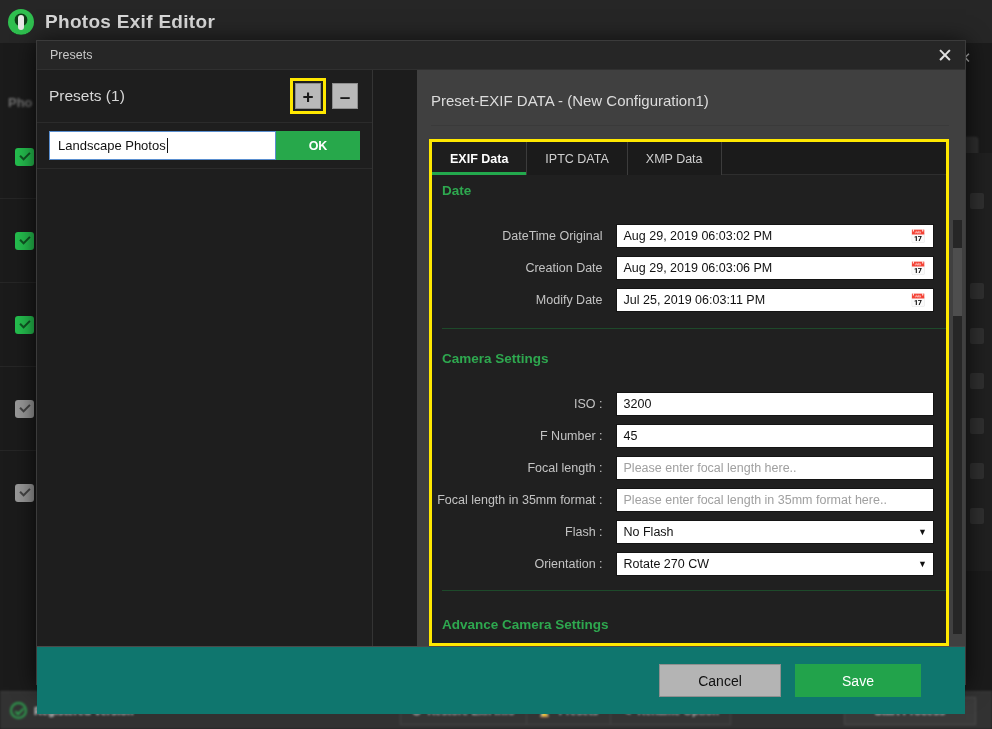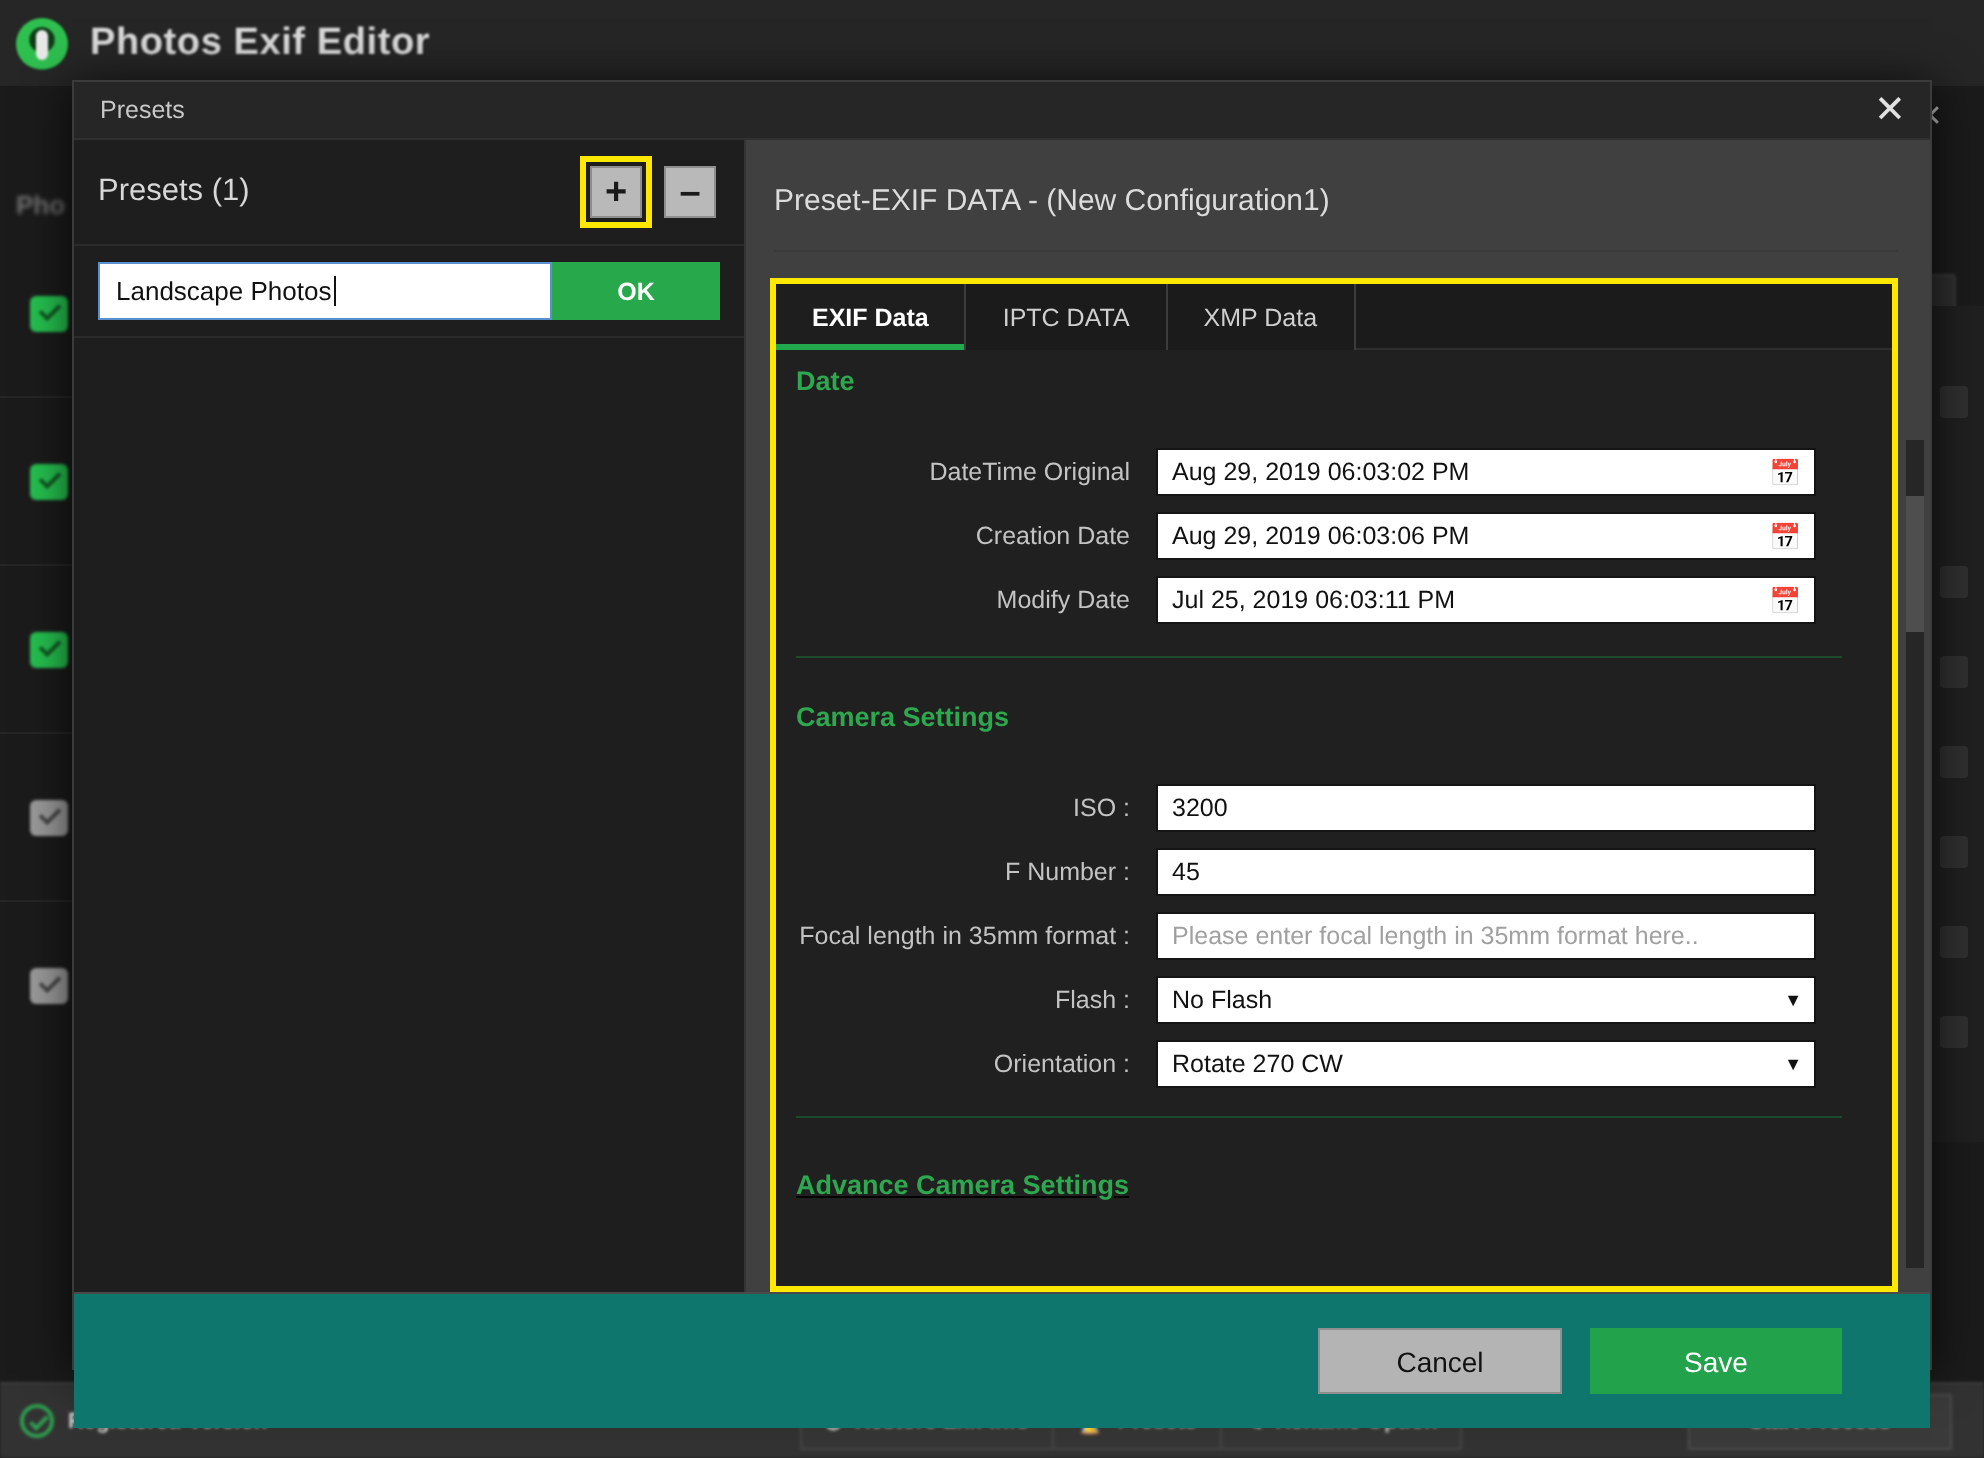--- a/index.html
+++ b/index.html
@@ -113,21 +113,21 @@
   }
   #dialog-titlebar {
     height: 29px; background: #262626; display: flex; align-items: center;
     border-bottom: 1px solid #303030;
   }
   #dialog-title { color: #c8c8c8; font-size: 12.5px; margin-left: 13px; }
   #dialog-close {
     margin-left: auto; width: 40px; height: 29px; display: flex;
     align-items: center; justify-content: center; color: #e2e2e2; font-size: 19px;
   }
-  #dialog-body { display: flex; height: 576px; }
+  #dialog-body { display: flex; height: 576px; gap: 44px; }
 
   
   #presets-pane {
     width: 336px; background: #1e1e1e; border-right: 1px solid #343434;
     display: flex; flex-direction: column;
   }
   #presets-header {
     height: 53px; display: flex; align-items: center; padding: 0 14px 0 12px;
     border-bottom: 1px solid #2b2b2b;
   }
@@ -394,20 +394,26 @@
                   <span>3200</span>
                 </div>
               </div>
               <div class="field-row">
                 <div class="field-label">F Number :</div>
                 <div class="field-input">
                   <span>45</span>
                 </div>
               </div>
               <div class="field-row">
+                <div class="field-label">Focal length :</div>
+                <div class="field-input ph">
+                  <span>Please enter focal length here..</span>
+                </div>
+              </div>
+              <div class="field-row">
                 <div class="field-label">Focal length in 35mm format :</div>
                 <div class="field-input ph">
                   <span>Please enter focal length in 35mm format here..</span>
                 </div>
               </div>
               <div class="field-row">
                 <div class="field-label">Flash :</div>
                 <div class="field-input">
                   <span>No Flash</span>
                   <span class="caret-ico">▼</span>
@@ -417,21 +423,21 @@
                 <div class="field-label">Orientation :</div>
                 <div class="field-input">
                   <span>Rotate 270 CW</span>
                   <span class="caret-ico">▼</span>
                 </div>
               </div>
             </div>
 
             <div class="divider-green" style="margin-left:10px;width:523px;margin-top:14px;"></div>
 
-            <div style="padding:26px 0 0 10px;text-decoration:underline;">
+            <div style="padding:26px 0 0 10px;">
               <div class="section-title">Advance Camera Settings</div>
             </div>
           </div>
         </div>
       </div>
 
       <div id="content-scrollbar">
         <div id="content-thumb"></div>
       </div>
     </div>

